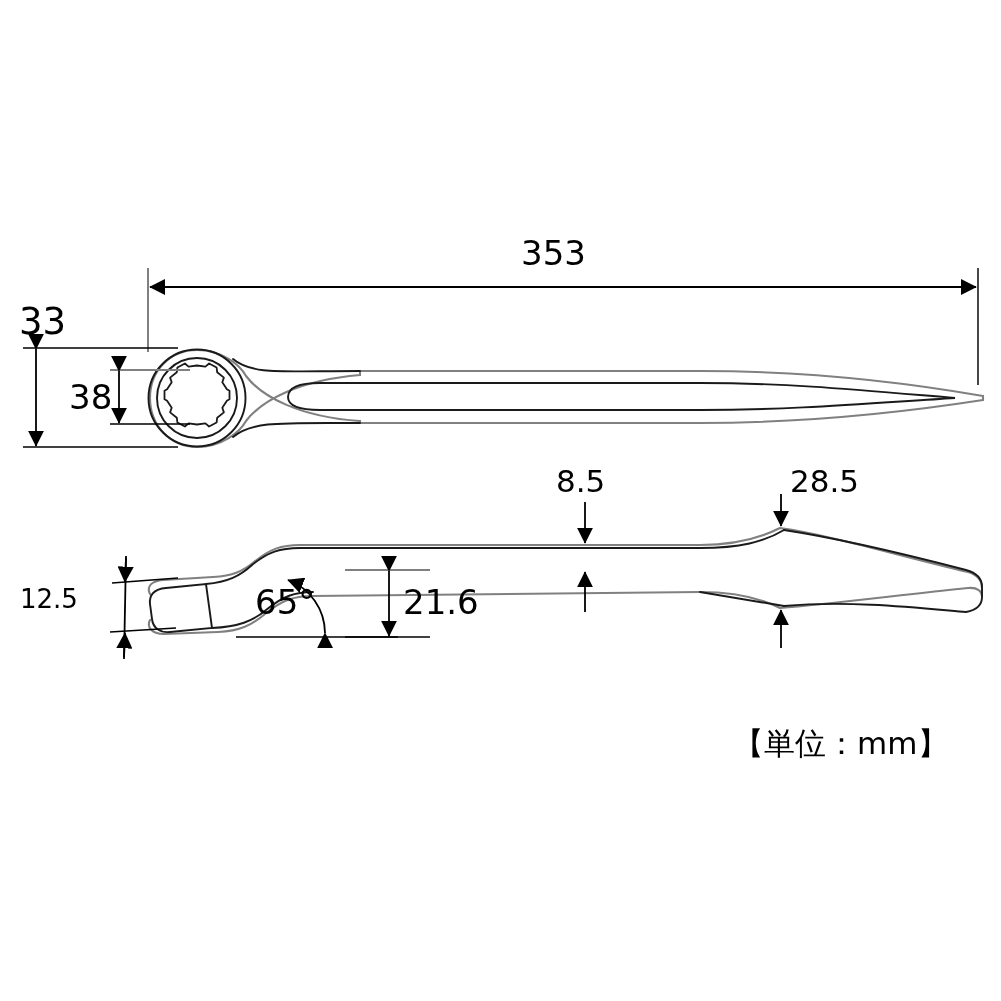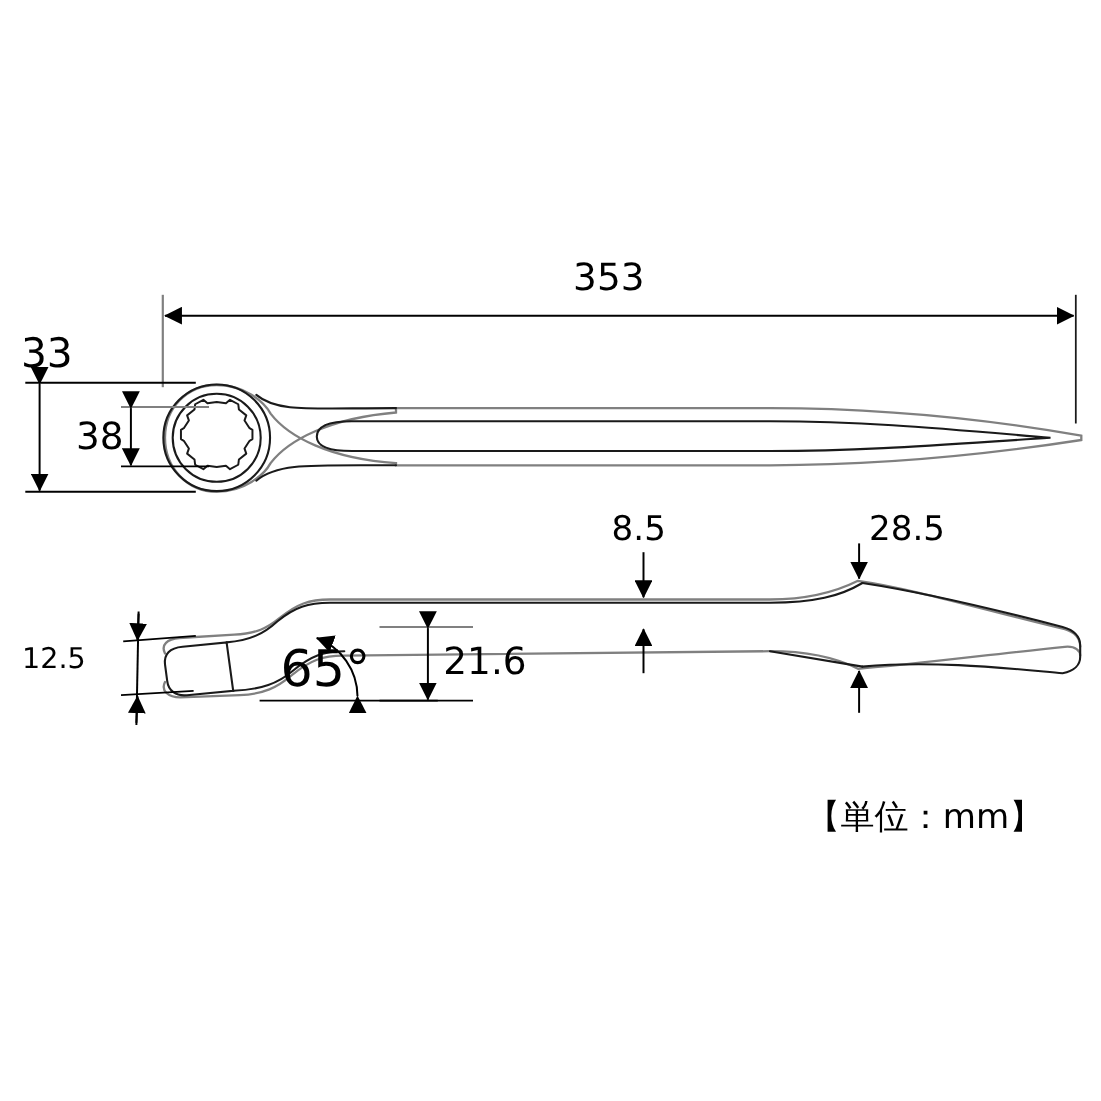--- a/index.html
+++ b/index.html
@@ -28,21 +28,21 @@
     color: #000000;
     white-space: nowrap;
     line-height: 1;
   }
   .t-353  { left: 521px; top: 236px; font-size: 34px; }
   .t-33   { left: 19px;  top: 303px; font-size: 37px; }
   .t-21   { left: 69px;  top: 380px; font-size: 34px; }
   .t-85   { left: 556px; top: 466px; font-size: 31px; }
   .t-165  { left: 790px; top: 466px; font-size: 31px; }
   .t-125  { left: 20px;  top: 586px; font-size: 26px; }
-  .t-65   { left: 255px; top: 585px; font-size: 46px; }
+  .t-65   { left: 255px; top: 585px; font-size: 34px; }
   .t-245  { left: 403px; top: 585px; font-size: 34px; }
   .t-unit {
     left: 733px; top: 728px;
     font-size: 31px;
     font-weight: normal;
     letter-spacing: 0px;
   }
 </style>
 </head>
 <body>

